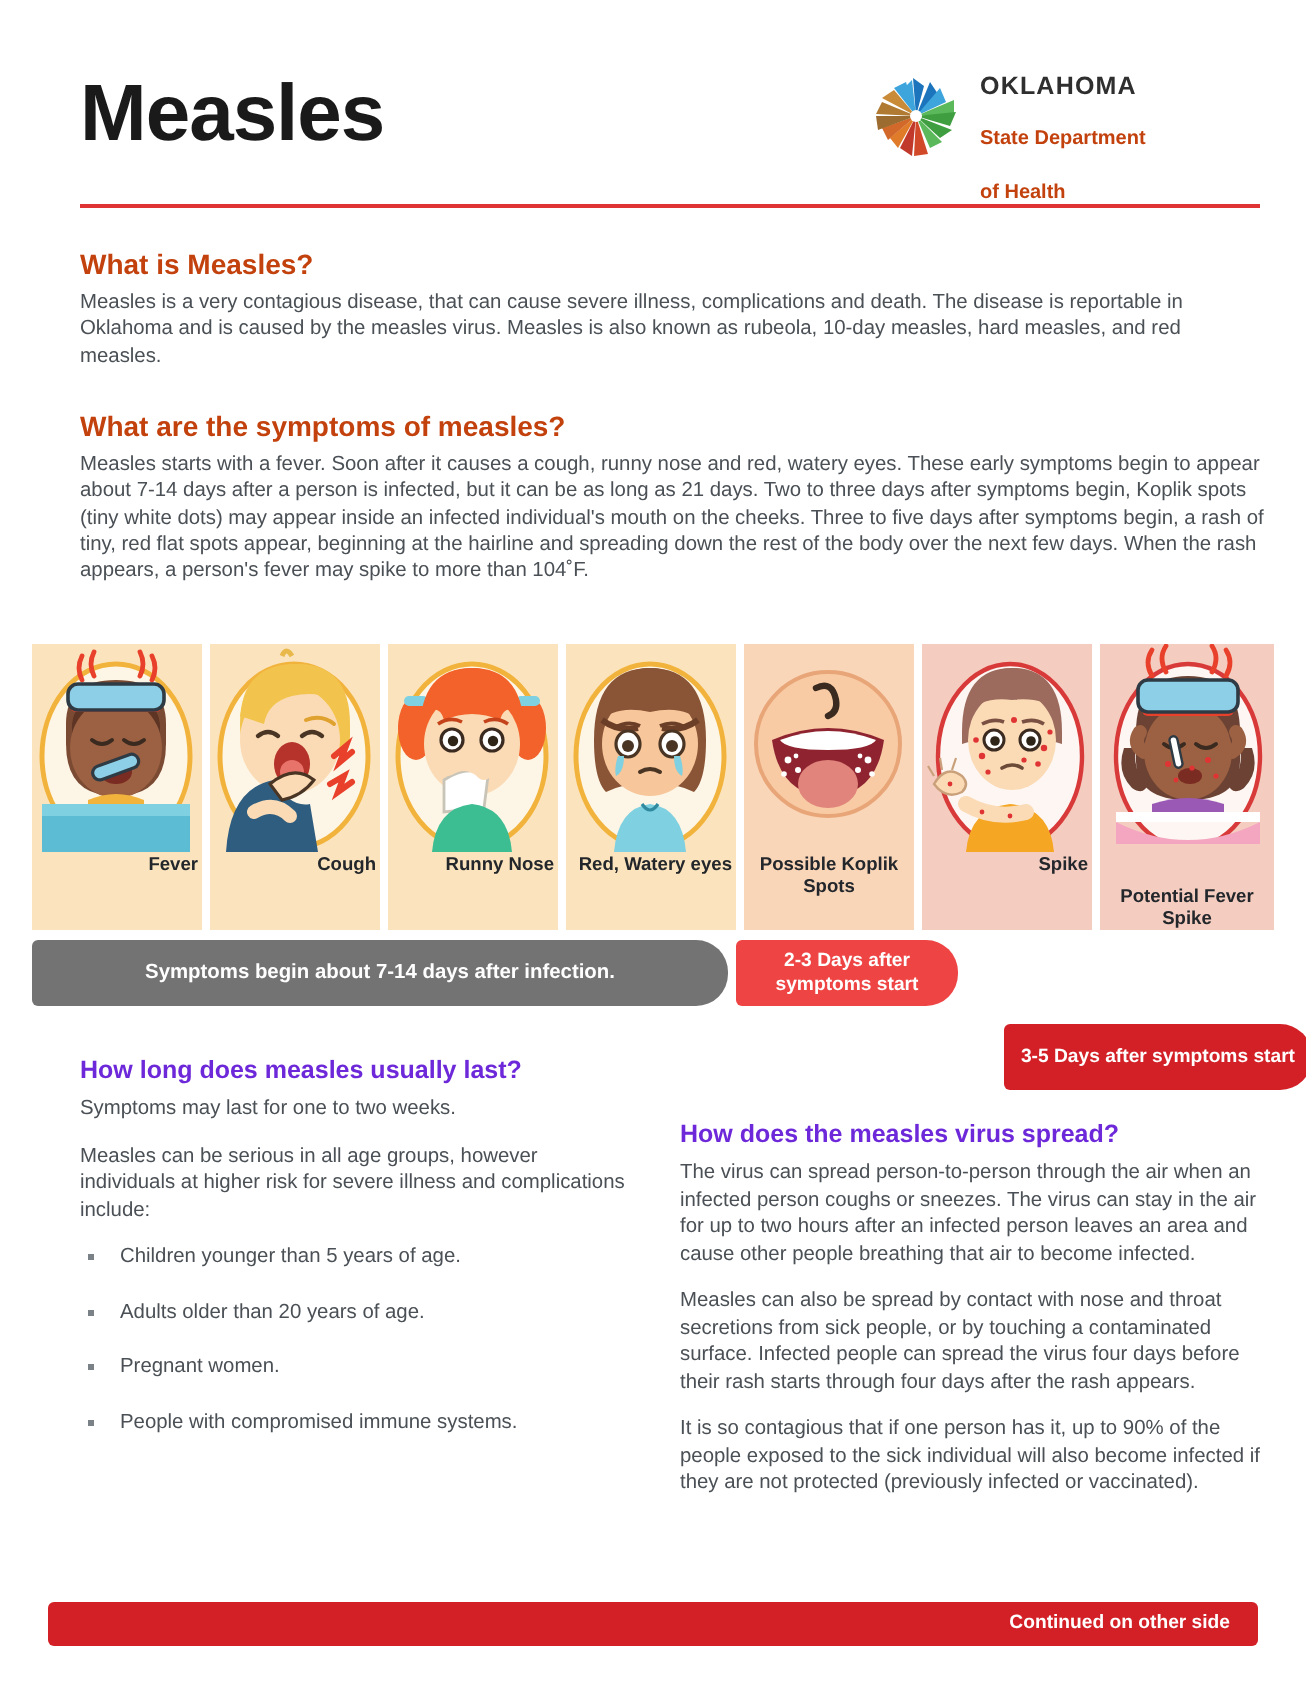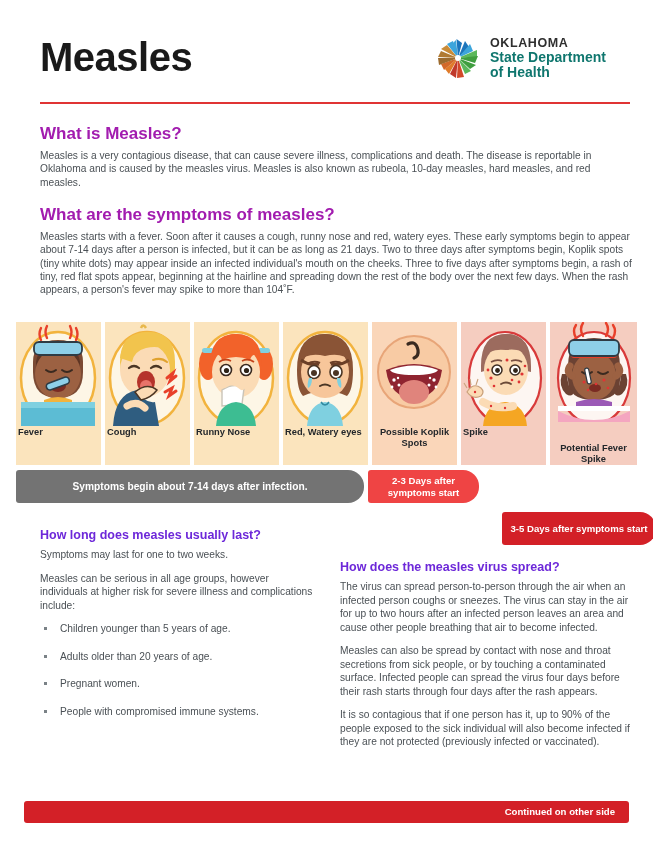--- a/index.html
+++ b/index.html
@@ -18,44 +18,44 @@
     color:#1a1a1a;line-height:1;
   }
   .logo{position:absolute;left:432px;top:36px;width:200px;height:46px;}
   .logo-mark{position:absolute;left:0;top:0;width:52px;height:46px;}
   .logo-text{position:absolute;left:58px;top:1px;}
   .logo-ok{
     font-size:12.5px;font-weight:bold;color:#2f2f2f;letter-spacing:0.6px;
     line-height:13px;
   }
   .logo-sub{
-    font-size:14px;font-weight:bold;color:#0f766e;line-height:15px;
-    margin-top:0;
+    font-size:10px;font-weight:bold;color:#c2410c;line-height:15px;
+    margin-top:12px;
   }
   .divider{
     position:absolute;left:40px;top:102px;width:590px;height:2px;
     background:#e03434;
   }
 
   
   .sec-h{
-    font-size:17px;font-weight:bold;color:#a21caf;margin:0 0 5px 0;
+    font-size:14px;font-weight:bold;color:#c2410c;margin:0 0 5px 0;
   }
   .sec-p{
     font-size:10.2px;line-height:13.3px;color:#4a5055;margin:0;
     text-align:left;
   }
   .block-intro{position:absolute;left:40px;top:124px;width:592px;}
   .block-symp{position:absolute;left:40px;top:205px;width:592px;}
 
   
   .strip{position:absolute;left:16px;top:322px;width:621px;height:143px;}
   .panel{
     position:absolute;top:0;height:143px;
-    display:flex;flex-direction:column;align-items:flex-start;
+    display:flex;flex-direction:column;align-items:flex-end;
     overflow:hidden;
   }
   .panel .art{position:relative;width:100%;height:104px;overflow:hidden;}
   .panel .cap{
     font-size:9.3px;font-weight:bold;color:#23272b;text-align:center;
     line-height:11px;padding:0 2px;margin-top:1px;
   }
 
   
   .timeline{position:absolute;left:16px;top:470px;height:33px;}

